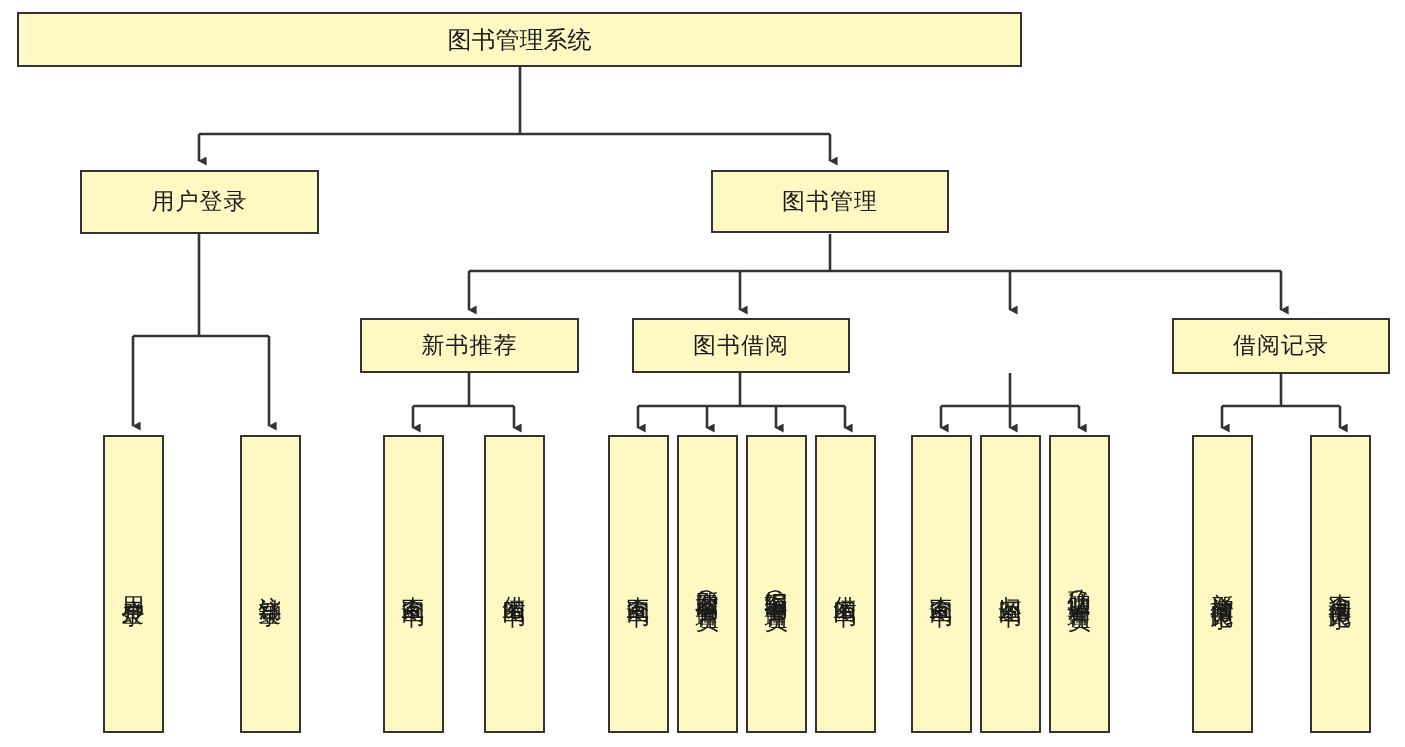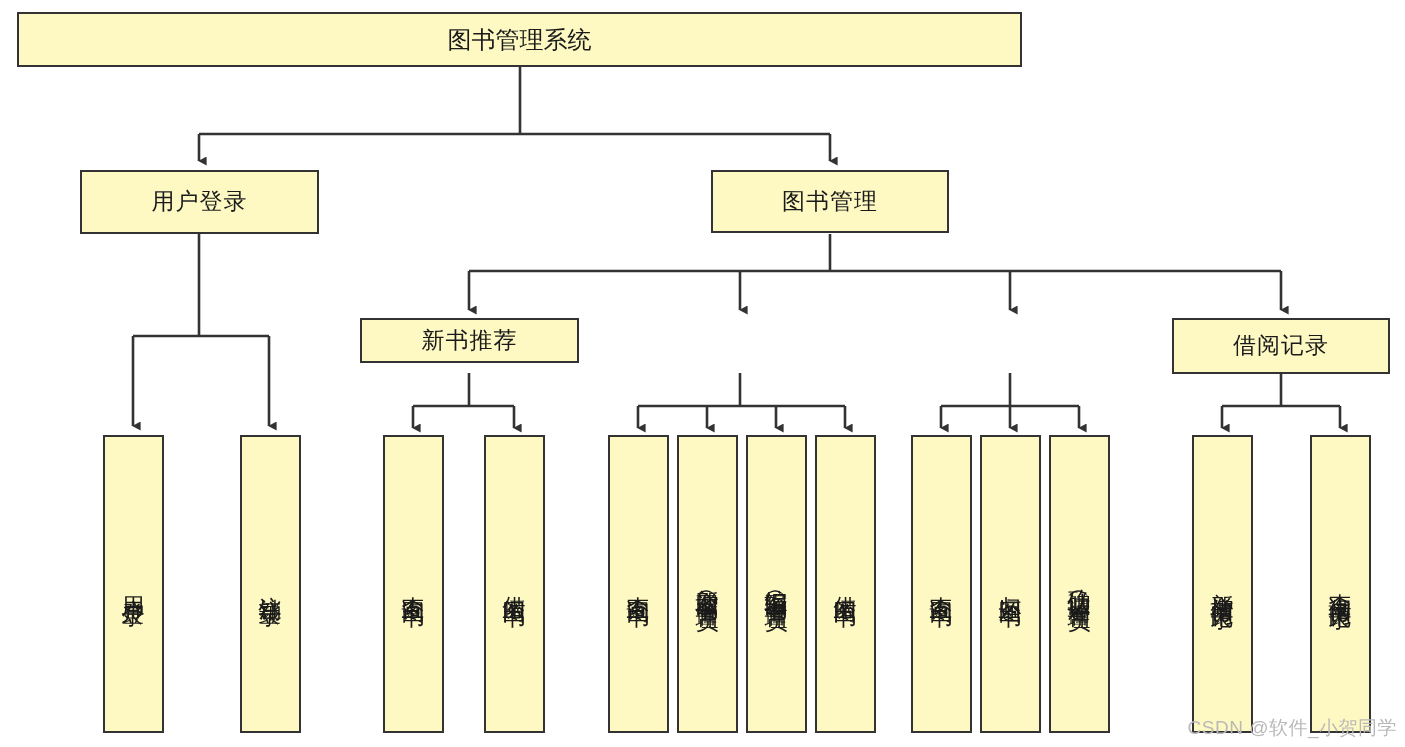--- a/index.html
+++ b/index.html
@@ -127,22 +127,25 @@
     <span>图书管理系统</span>
   </div>
 
   <div class="node h" style="left:80px; top:170px; width:239px; height:64px;">
     <span>用户登录</span>
   </div>
   <div class="node h" style="left:711px; top:170px; width:238px; height:63px;">
     <span>图书管理</span>
   </div>
 
-  <div class="node h" style="left:360px; top:318px; width:219px; height:45px;align-items:center;">
+  <div class="node h" style="left:360px; top:318px; width:219px; height:55px;align-items:center;">
     <span>新书推荐</span>
+  </div>
+  <div class="node h" style="left:632px; top:318px; width:218px; height:55px;">
+    <span>图书借阅</span>
   </div>
   <div class="node h" style="left:1172px; top:318px; width:218px; height:56px;">
     <span>借阅记录</span>
   </div>
 
   <div class="node leaf" style="left:103px; top:435px; width:61px; height:298px;">
     <span class="leaf-label">用户登录</span>
   </div>
   <div class="node leaf" style="left:240px; top:435px; width:61px; height:298px;">
     <span class="leaf-label">注销登录</span>
@@ -178,15 +181,14 @@
     <span class="leaf-label">确认归还（管理员）</span>
   </div>
 
   <div class="node leaf" style="left:1192px; top:435px; width:61px; height:298px;">
     <span class="leaf-label">新增借阅记录</span>
   </div>
   <div class="node leaf" style="left:1310px; top:435px; width:61px; height:298px;">
     <span class="leaf-label">查询借阅记录</span>
   </div>
 
-  <div class="watermark">CSDN @软件_小贺同学</div>
 
 </div>
 
 </body></html>

